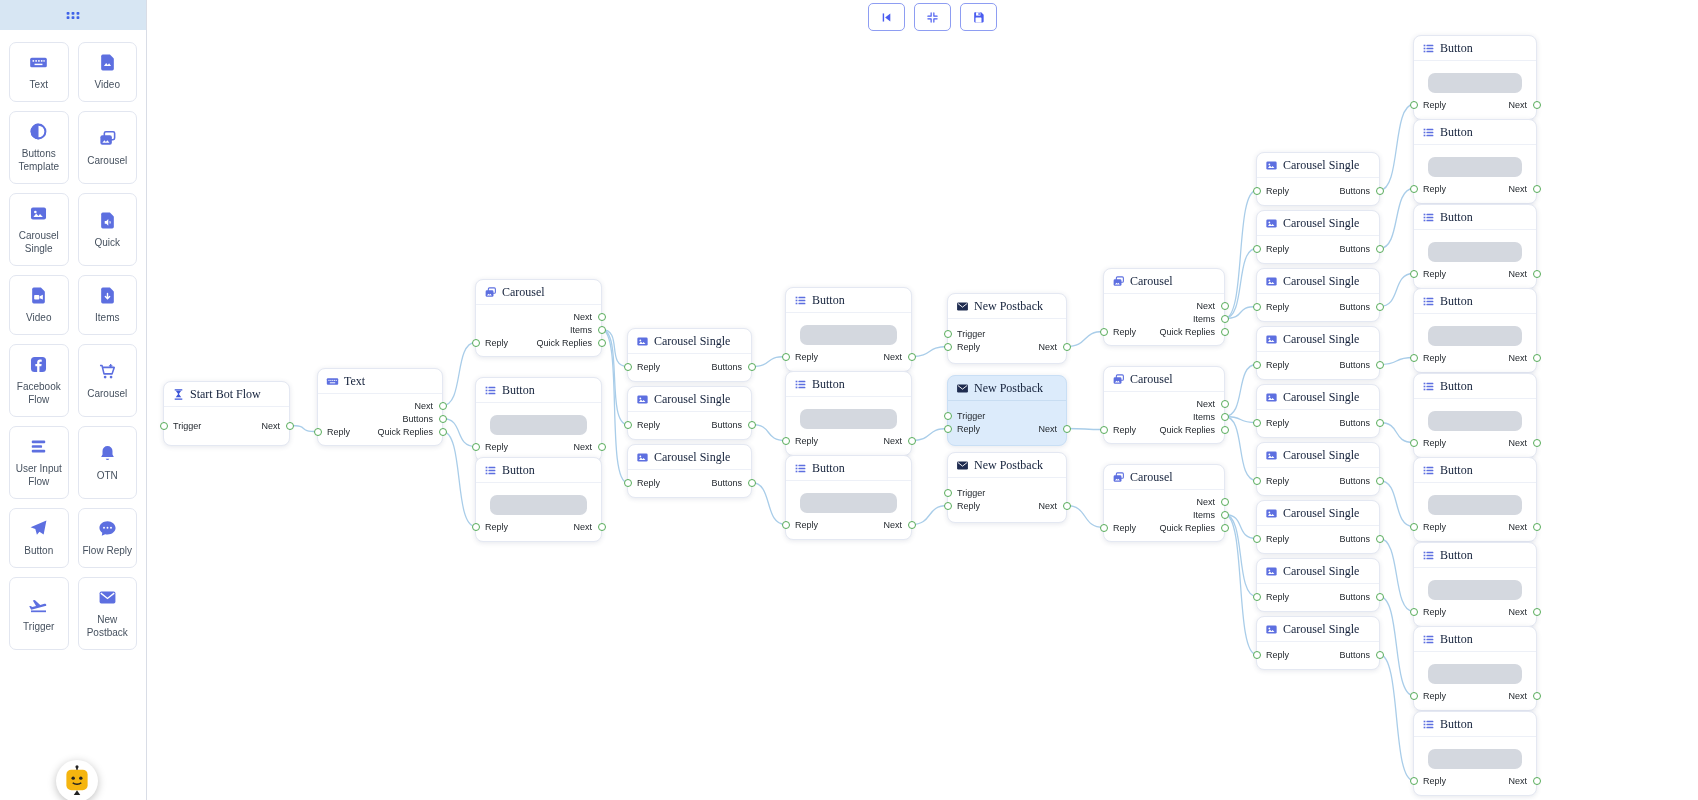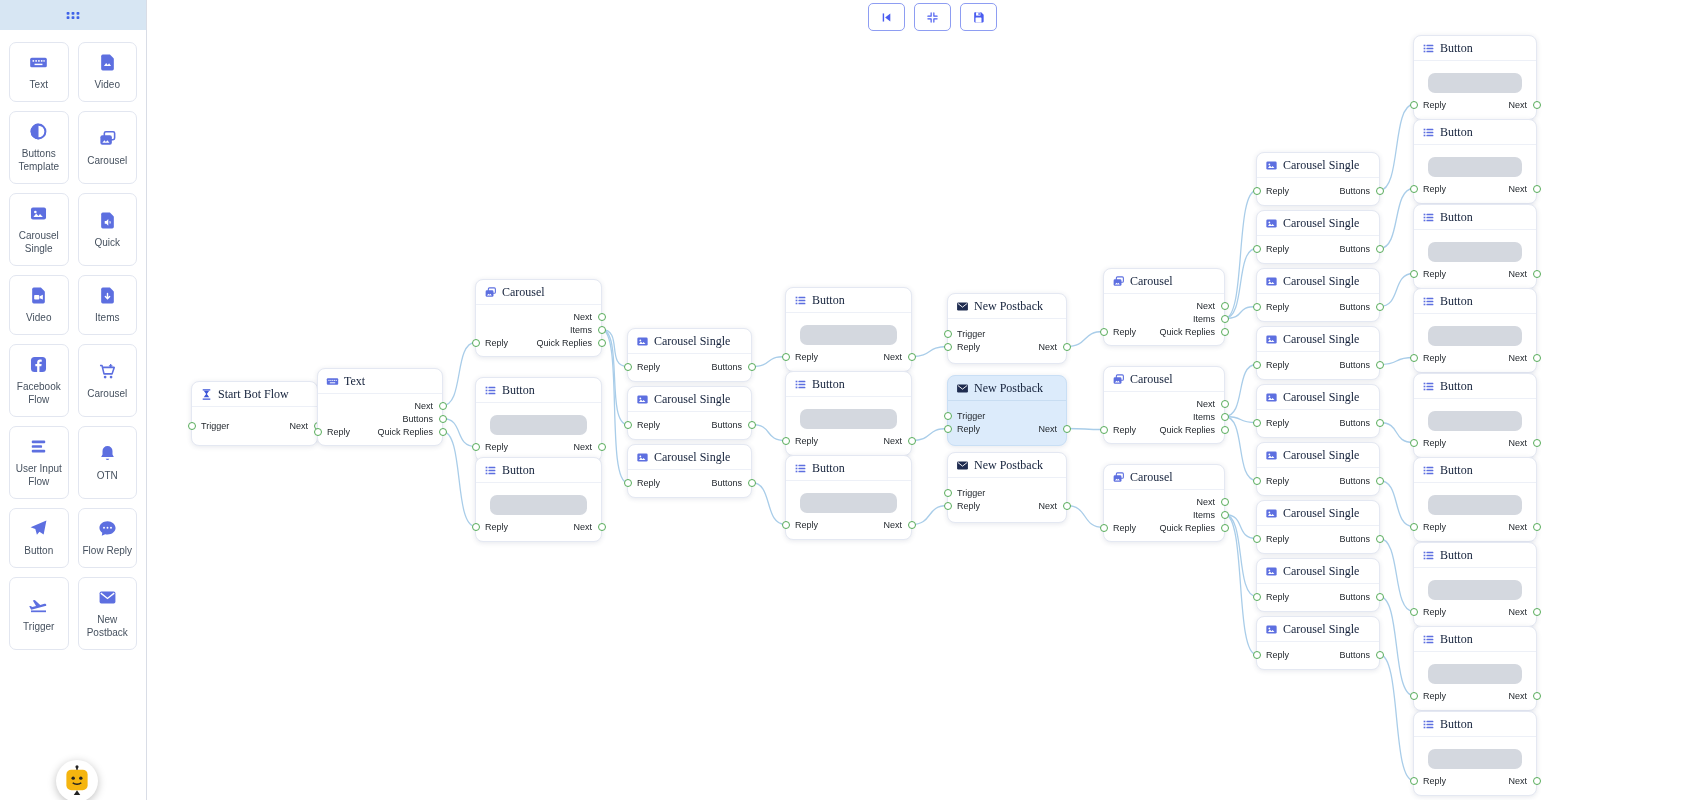--- a/index.html
+++ b/index.html
@@ -87,21 +87,21 @@
         <path d="M1379.5,248.5 C1401.5,248.5 1391.5,188.5 1413.5,188.5" fill="none" stroke="#a9cde9" stroke-width="1.3" data-name="flow-edge"></path>
         <path d="M1379.5,306.5 C1401.5,306.5 1391.5,273.5 1413.5,273.5" fill="none" stroke="#a9cde9" stroke-width="1.3" data-name="flow-edge"></path>
         <path d="M1379.5,364.5 C1401.5,364.5 1391.5,357.5 1413.5,357.5" fill="none" stroke="#a9cde9" stroke-width="1.3" data-name="flow-edge"></path>
         <path d="M1379.5,422.5 C1401.5,422.5 1391.5,442.5 1413.5,442.5" fill="none" stroke="#a9cde9" stroke-width="1.3" data-name="flow-edge"></path>
         <path d="M1379.5,480.5 C1401.5,480.5 1391.5,526.5 1413.5,526.5" fill="none" stroke="#a9cde9" stroke-width="1.3" data-name="flow-edge"></path>
         <path d="M1379.5,538.5 C1401.5,538.5 1391.5,611.5 1413.5,611.5" fill="none" stroke="#a9cde9" stroke-width="1.3" data-name="flow-edge"></path>
         <path d="M1379.5,596.5 C1401.5,596.5 1391.5,695.5 1413.5,695.5" fill="none" stroke="#a9cde9" stroke-width="1.3" data-name="flow-edge"></path>
         <path d="M1379.5,654.5 C1401.5,654.5 1391.5,780.5 1413.5,780.5" fill="none" stroke="#a9cde9" stroke-width="1.3" data-name="flow-edge"></path>
       </svg>
     <div id="nodes" data-name="nodes-layer">
-        <div class="node node--start" data-name="node-start" style="left: 163px; top: 381px; width: 125px; margin-left: 28px;">
+        <div class="node node--start" data-name="node-start" style="left: 163px; top: 381px; width: 125px;">
           <div class="node-hdr" data-name="node-header">
             <span class="icon" data-name="hourglass-icon">
               <svg viewBox="0 0 24 24" fill="currentColor">
                 <path d="M5 2.5h14v2H5zM5 19.5h14v2H5z"></path>
                 <path d="M7 5h10l-4.3 6L17 17H7l4.3-6z"></path>
               </svg>
             </span>
             <span class="node-title" data-name="node-title">Start Bot Flow</span>
           </div>
           <div class="node-body" data-name="node-body">

